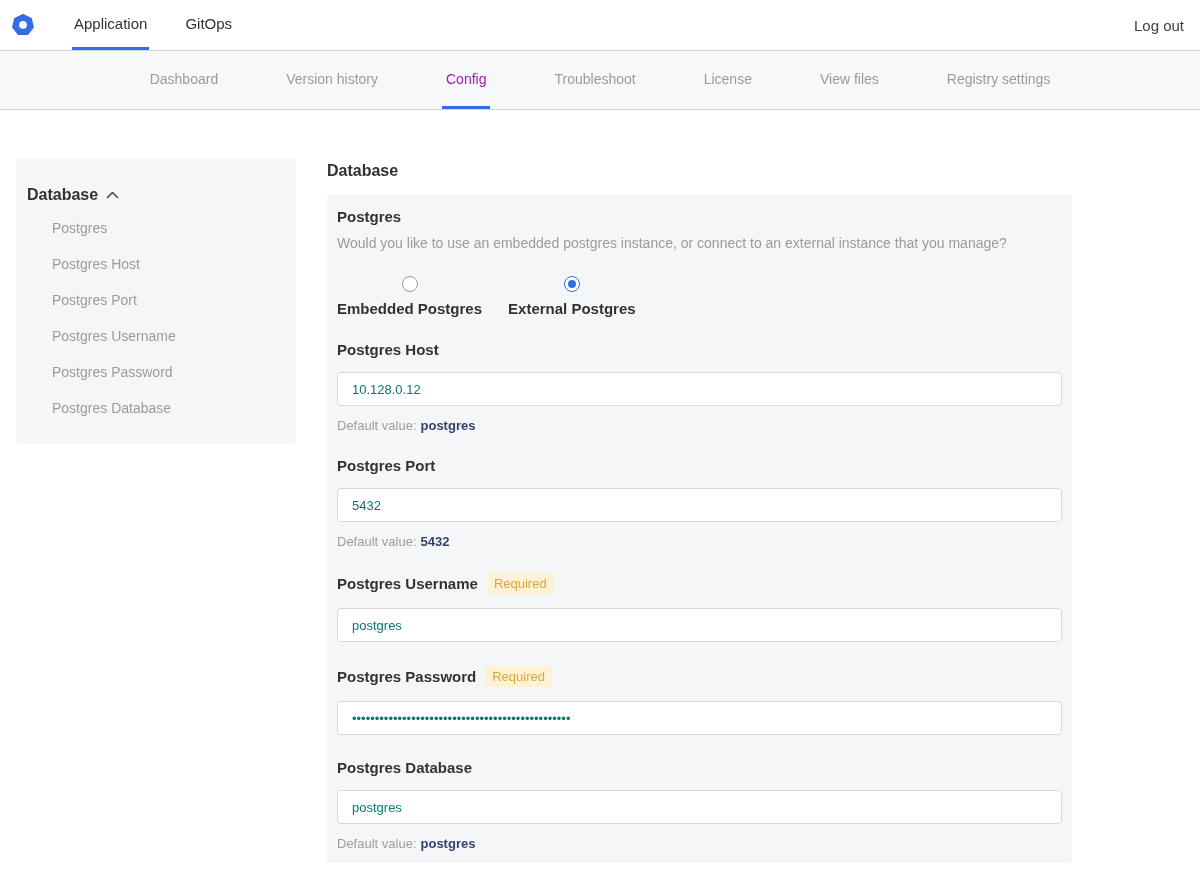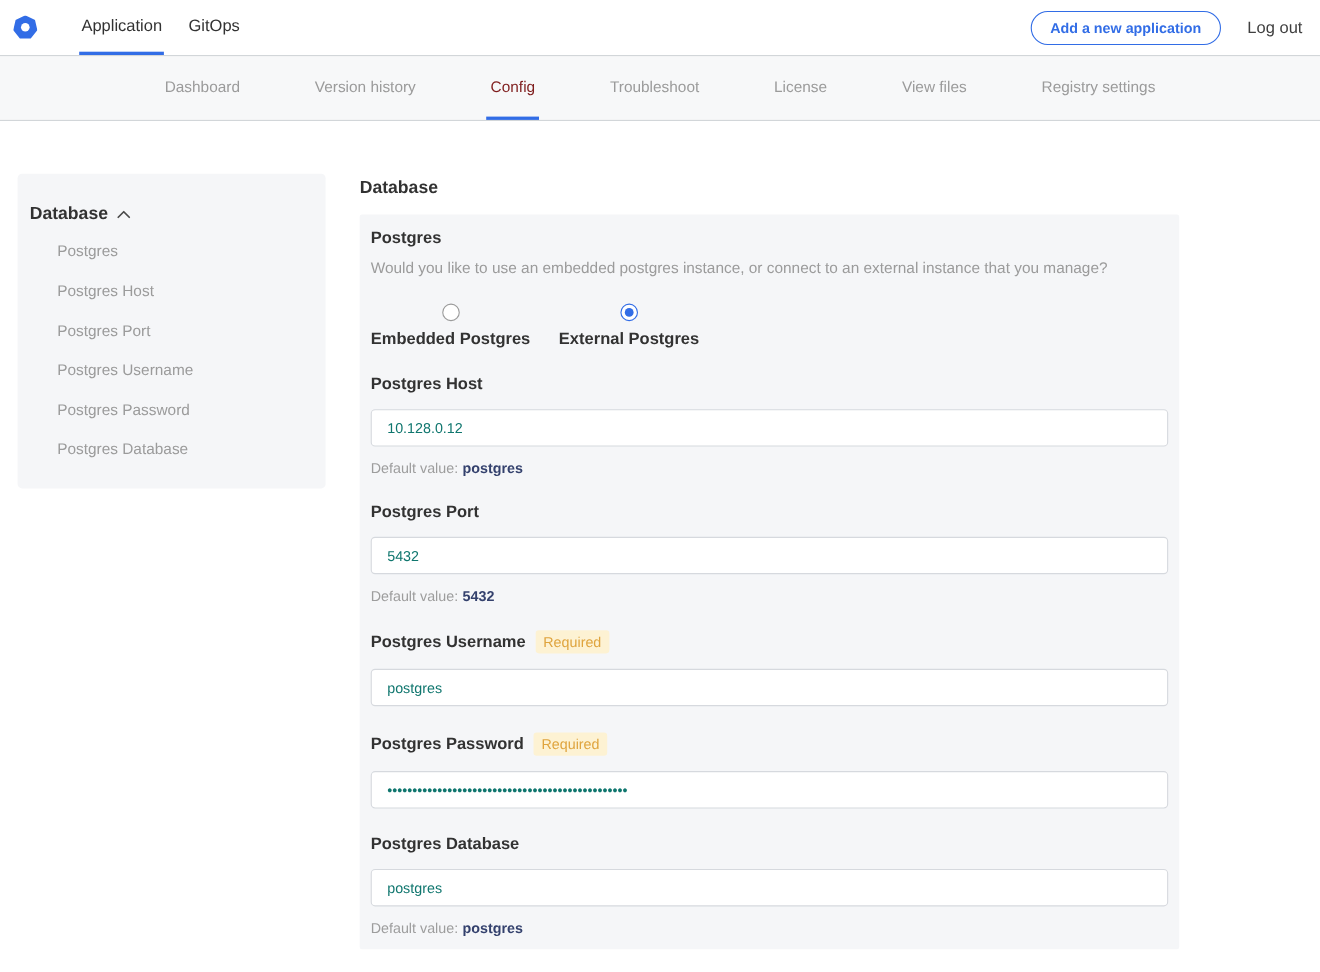--- a/index.html
+++ b/index.html
@@ -17,21 +17,21 @@
     display: flex;
     align-items: stretch;
     background: #ffffff;
     padding-left: 12px;
   }
   .logo-wrap {
     display: flex;
     align-items: center;
     margin-right: 38px;
   }
-  .header-tabs { display: flex; align-items: stretch; gap: 20px; }
+  .header-tabs { display: flex; align-items: stretch; gap: 34px; }
   .header-tab {
     display: flex;
     align-items: center;
     font-size: 15px;
     color: #323232;
     border-bottom: 3px solid transparent;
     padding: 0 2px;
     cursor: pointer;
   }
   .header-tab.active { border-bottom-color: #326de6; font-weight: 400; }
@@ -68,21 +68,21 @@
   }
   .subnav-item {
     display: flex;
     align-items: center;
     font-size: 14px;
     color: #9b9b9b;
     border-bottom: 3px solid transparent;
     padding: 0 4px;
     cursor: pointer;
   }
-  .subnav-item.active { color: #7f1d1d; border-bottom-color: #326de6; }
+  .subnav-item.active { color: #a21caf; border-bottom-color: #326de6; }
 
   
   .content {
     display: flex;
     align-items: flex-start;
     padding: 48px 0 0 16px;
   }
   .sidebar {
     width: 280px;
     background: #f5f6f8;
@@ -198,21 +198,20 @@
     <svg width="22" height="22" viewBox="0 0 22 22">
       <polygon points="11,0.8 19.1,4.6 21.1,13.3 15.5,20.3 6.5,20.3 0.9,13.3 2.9,4.6" fill="#326de6" stroke="#326de6" stroke-width="1.6" stroke-linejoin="round"></polygon>
       <circle cx="11" cy="10.8" r="3.9" fill="#ffffff"></circle>
     </svg>
   </div>
   <div class="header-tabs">
     <div class="header-tab active">Application</div>
     <div class="header-tab">GitOps</div>
   </div>
   <div class="header-right">
-    <button class="add-app-btn">Add a new application</button>
     <span class="logout">Log out</span>
   </div>
 </div>
 
 <div class="subnav">
   <div class="subnav-item">Dashboard</div>
   <div class="subnav-item">Version history</div>
   <div class="subnav-item active">Config</div>
   <div class="subnav-item">Troubleshoot</div>
   <div class="subnav-item">License</div>

